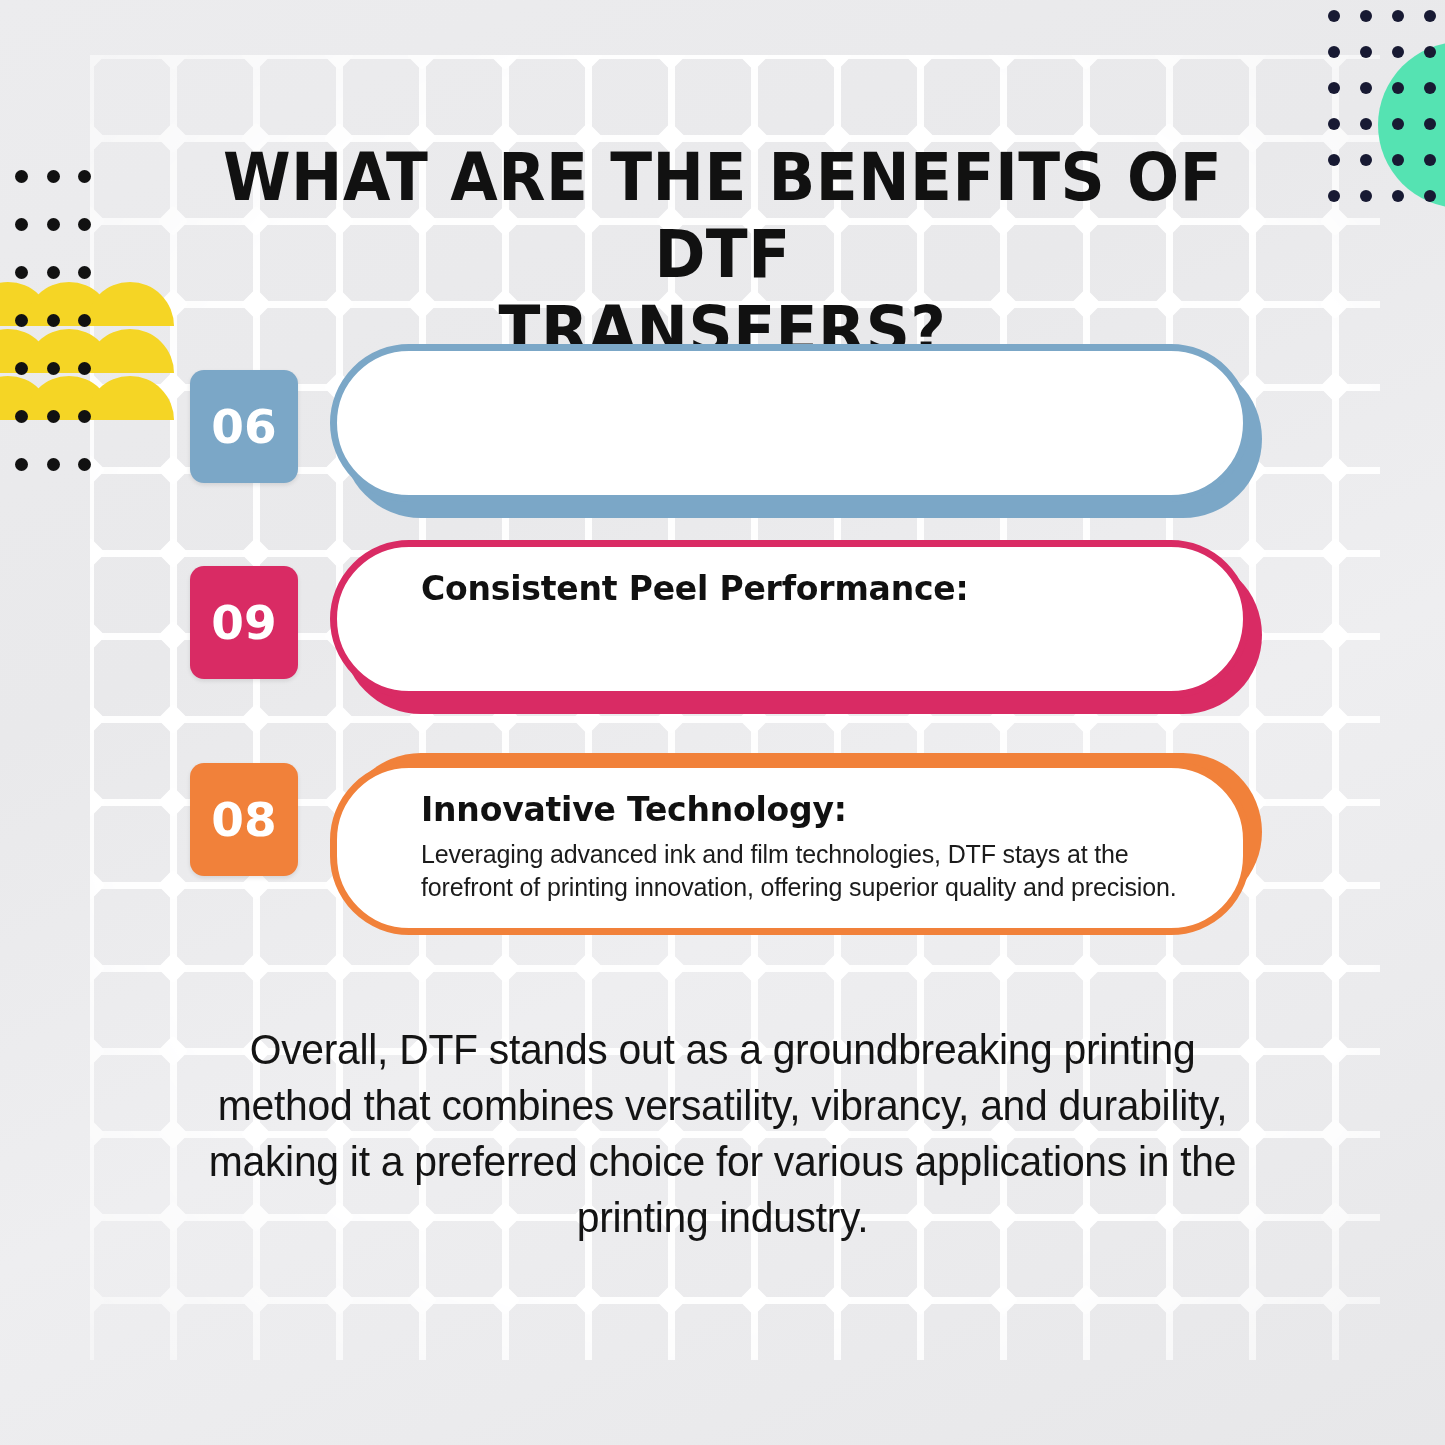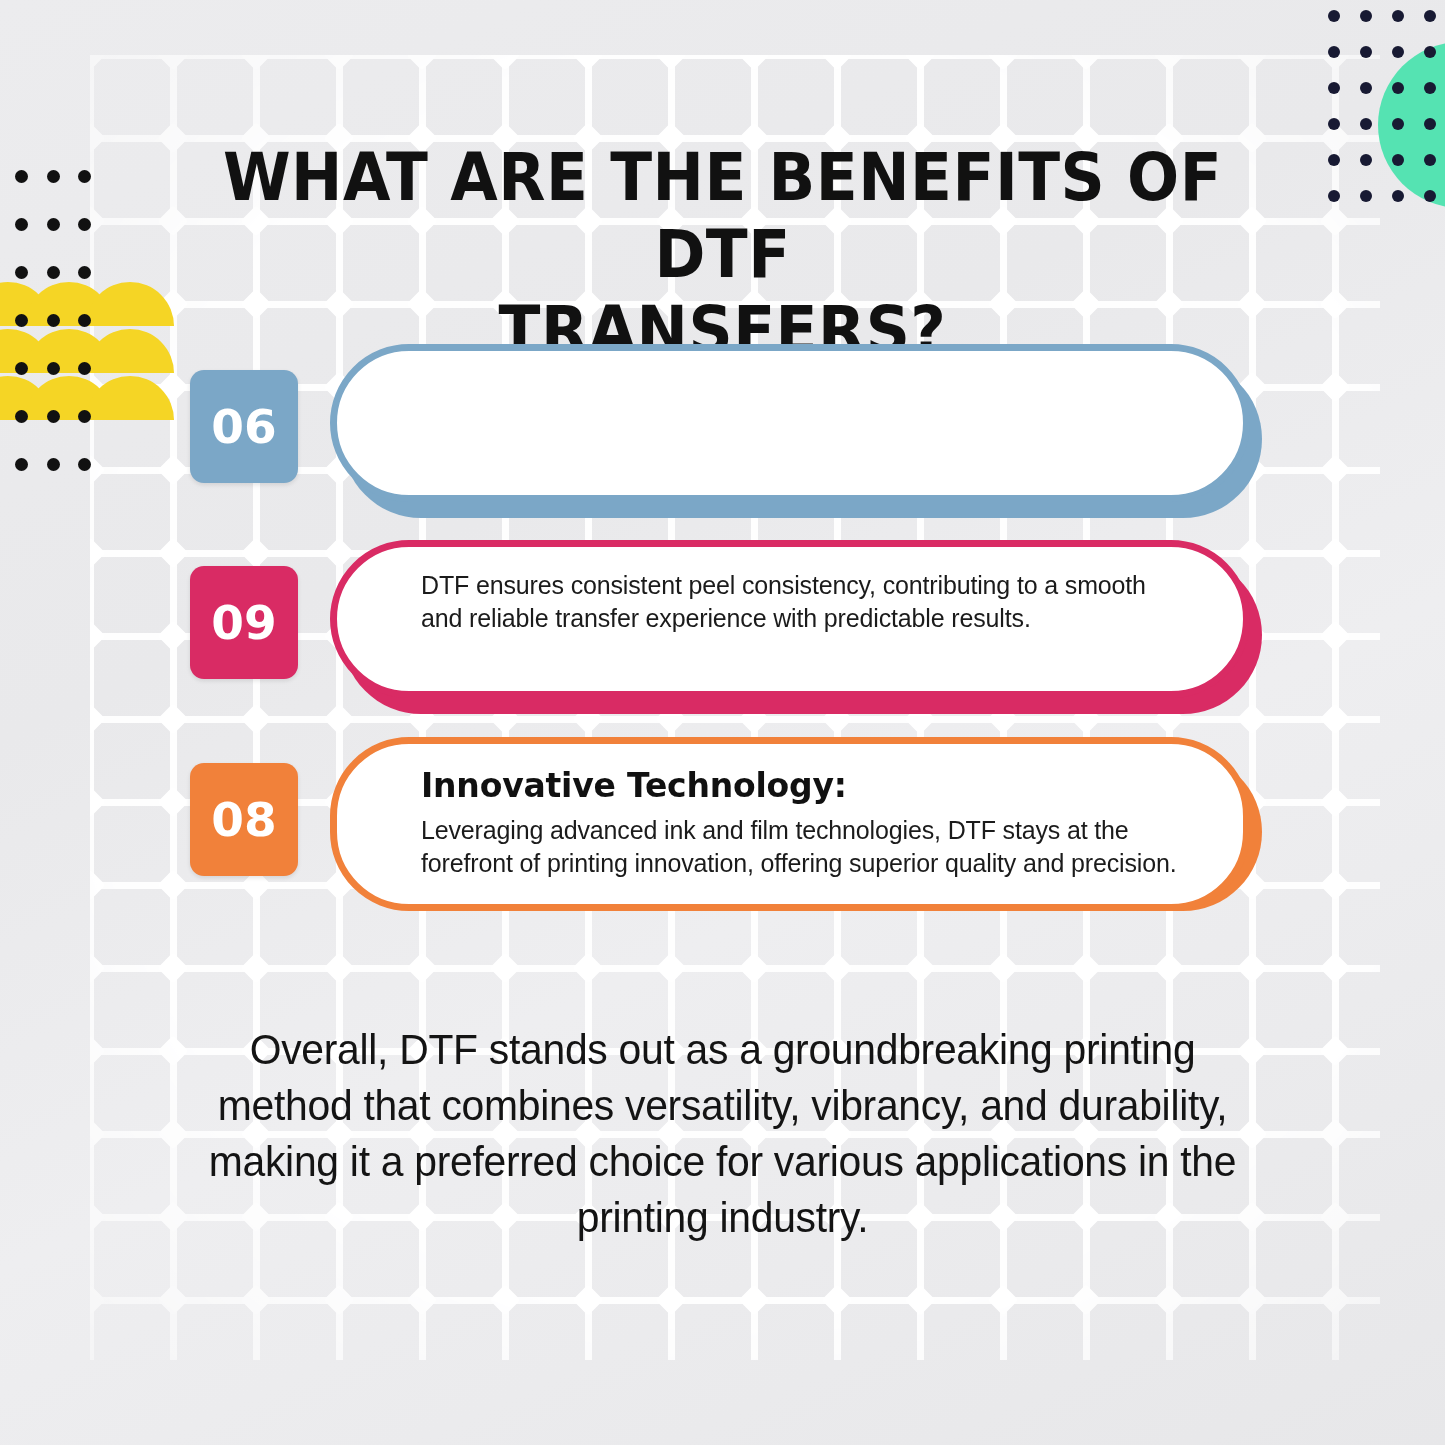--- a/index.html
+++ b/index.html
@@ -568,31 +568,31 @@
           </div>
         </div>
       </div>
       <div class="row" style="top: 540px;">
         <div class="badge" style="top: 26px; background: rgb(217, 43, 100);">
           <span>09</span>
         </div>
         <div class="card-wrap">
           <div class="card-shadow" style="background: rgb(217, 43, 100);"></div>
           <div class="card" style="border-color: rgb(217, 43, 100);">
-            <p>DTF ensures consistent peel consistency, contributing to a smooth and reliable transfer experience with predictable results.</p>
+            <h3>Consistent Peel Performance:</h3>
           </div>
         </div>
       </div>
       <div class="row" style="top: 737px;">
         <div class="badge" style="top: 26px; background: rgb(241, 129, 58);">
           <span>08</span>
         </div>
         <div class="card-wrap">
           <div class="card-shadow" style="background: rgb(241, 129, 58);"></div>
-          <div class="card" style="border-color: rgb(241, 129, 58);">
+          <div class="card" style="border-color: rgb(241, 129, 58); margin-top: 24px;">
             <h3>Innovative Technology:</h3>
             <p>Leveraging advanced ink and film technologies, DTF stays at the forefront of printing innovation, offering superior quality and precision.</p>
           </div>
         </div>
       </div>
     </div>
 
   <div class="summary">Overall, DTF stands out as a groundbreaking printing method that combines versatility, vibrancy, and durability, making it a preferred choice for various applications in the printing industry.</div>
 
 </div>

